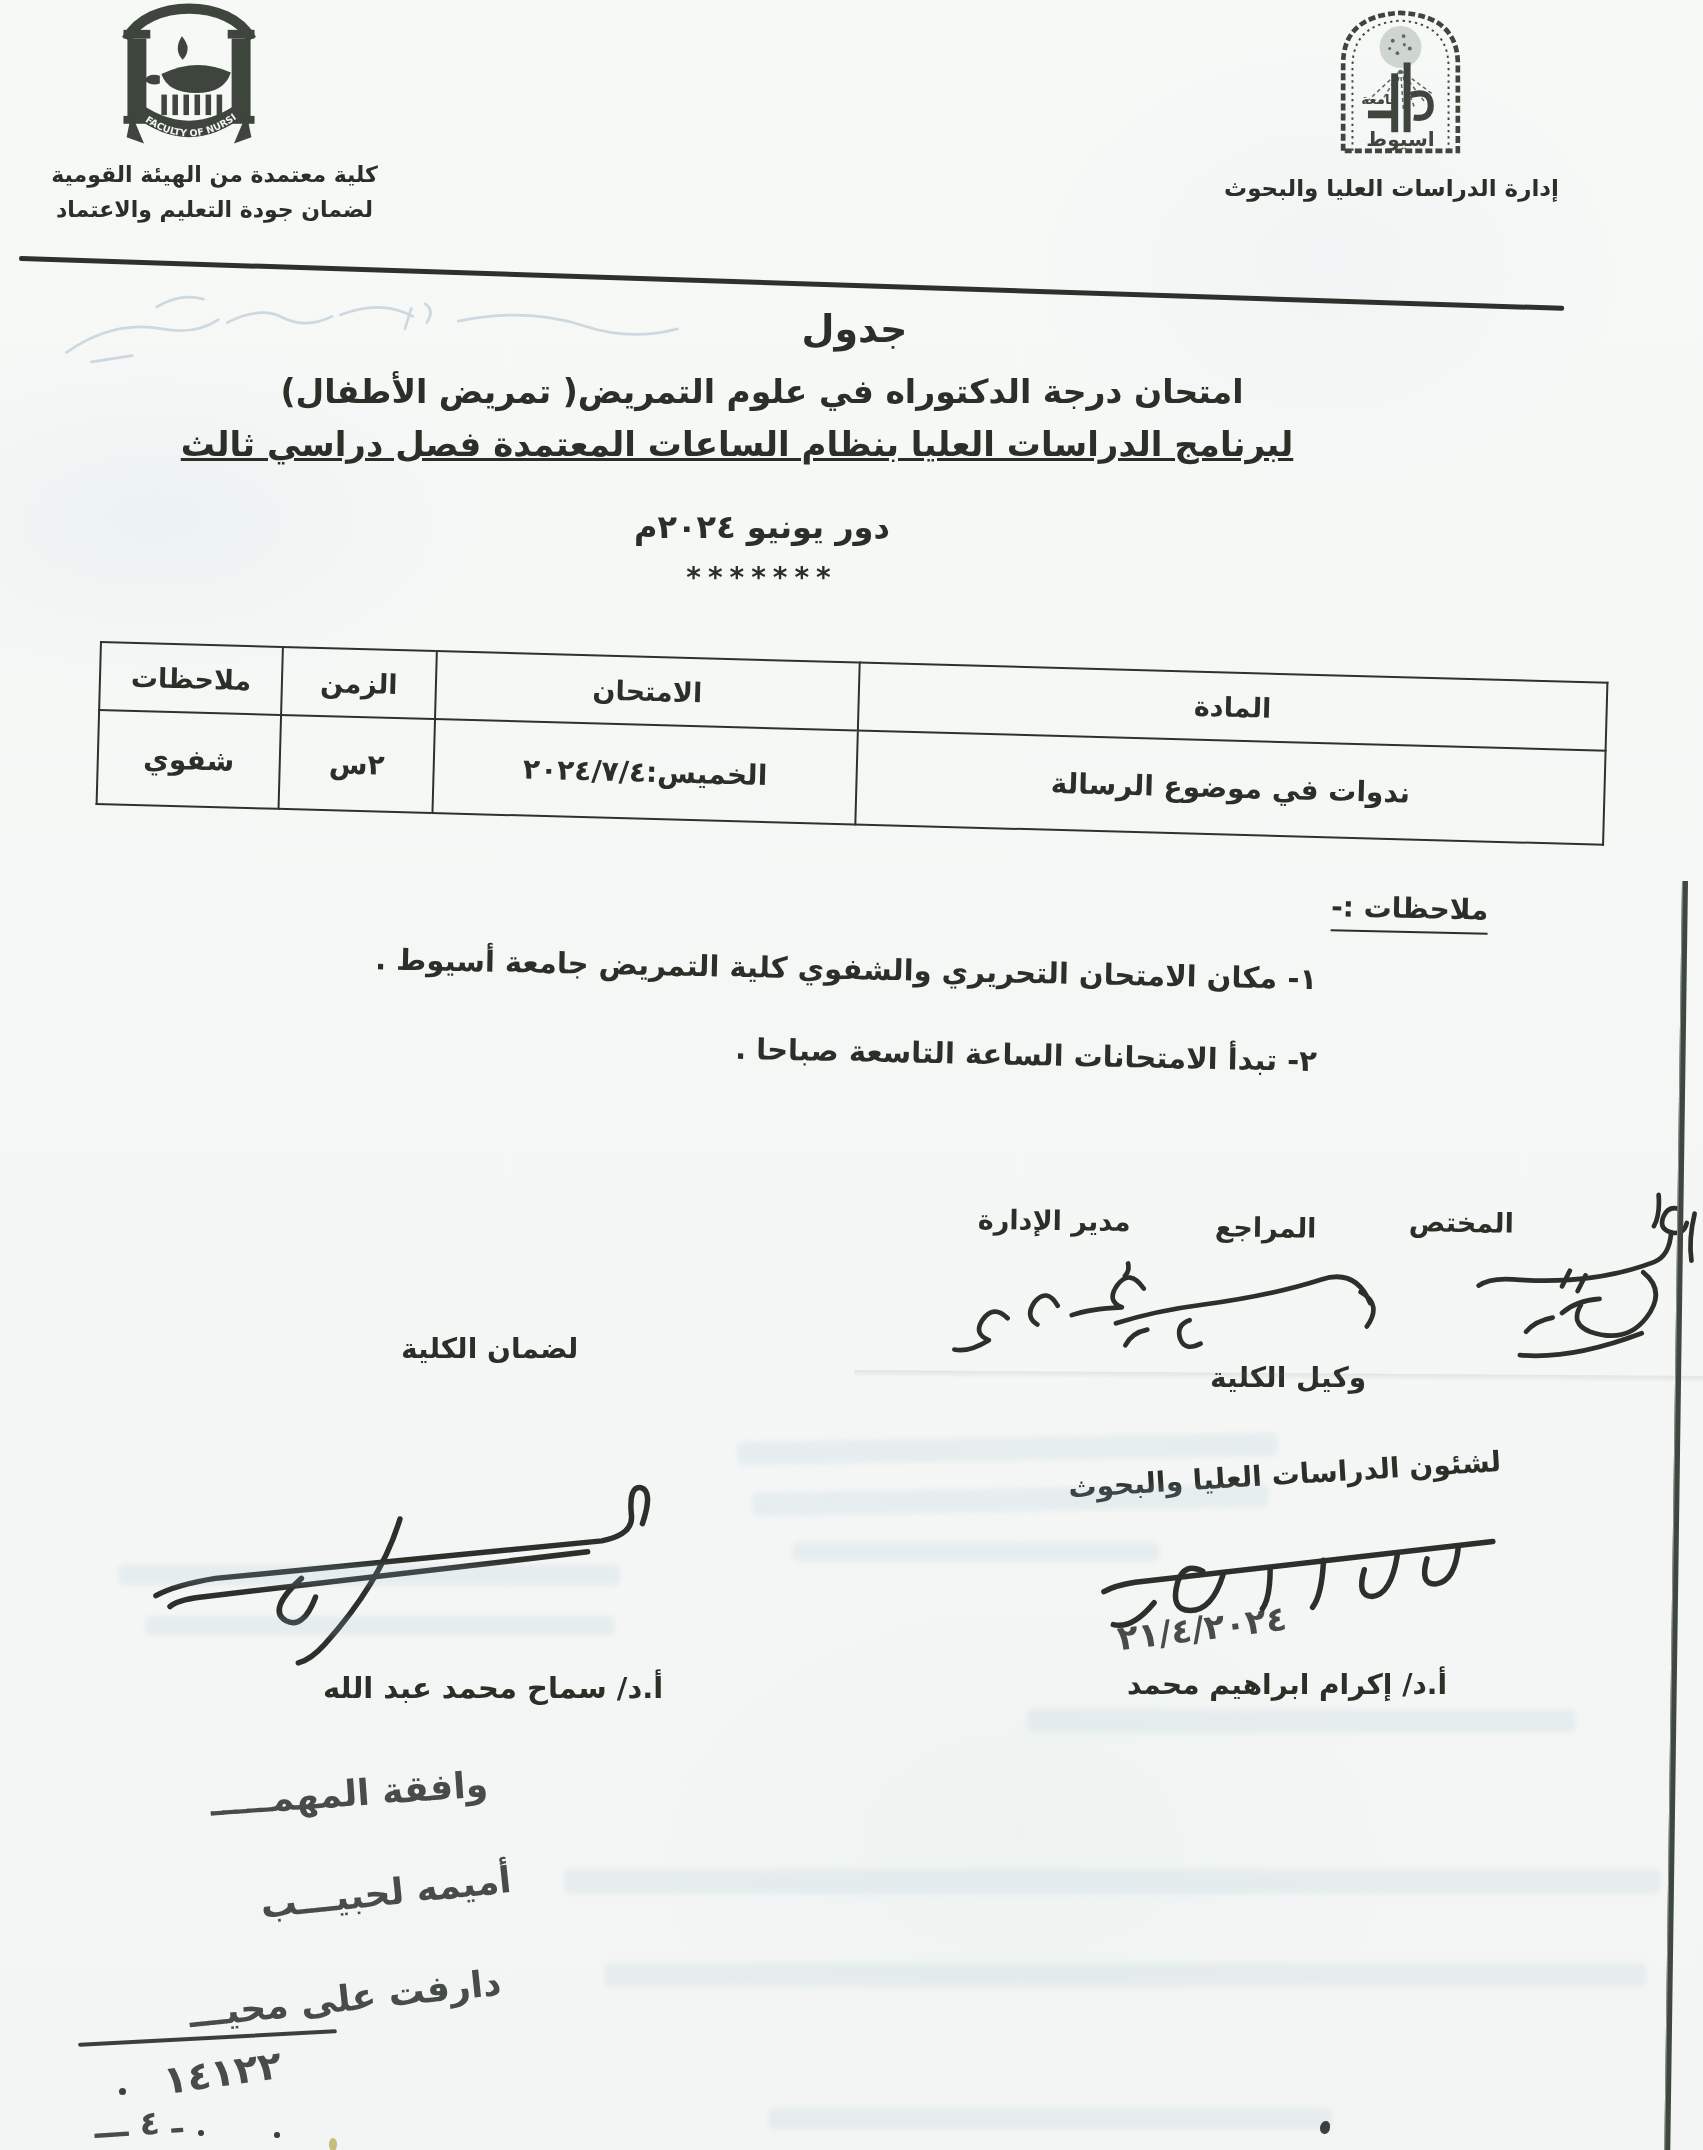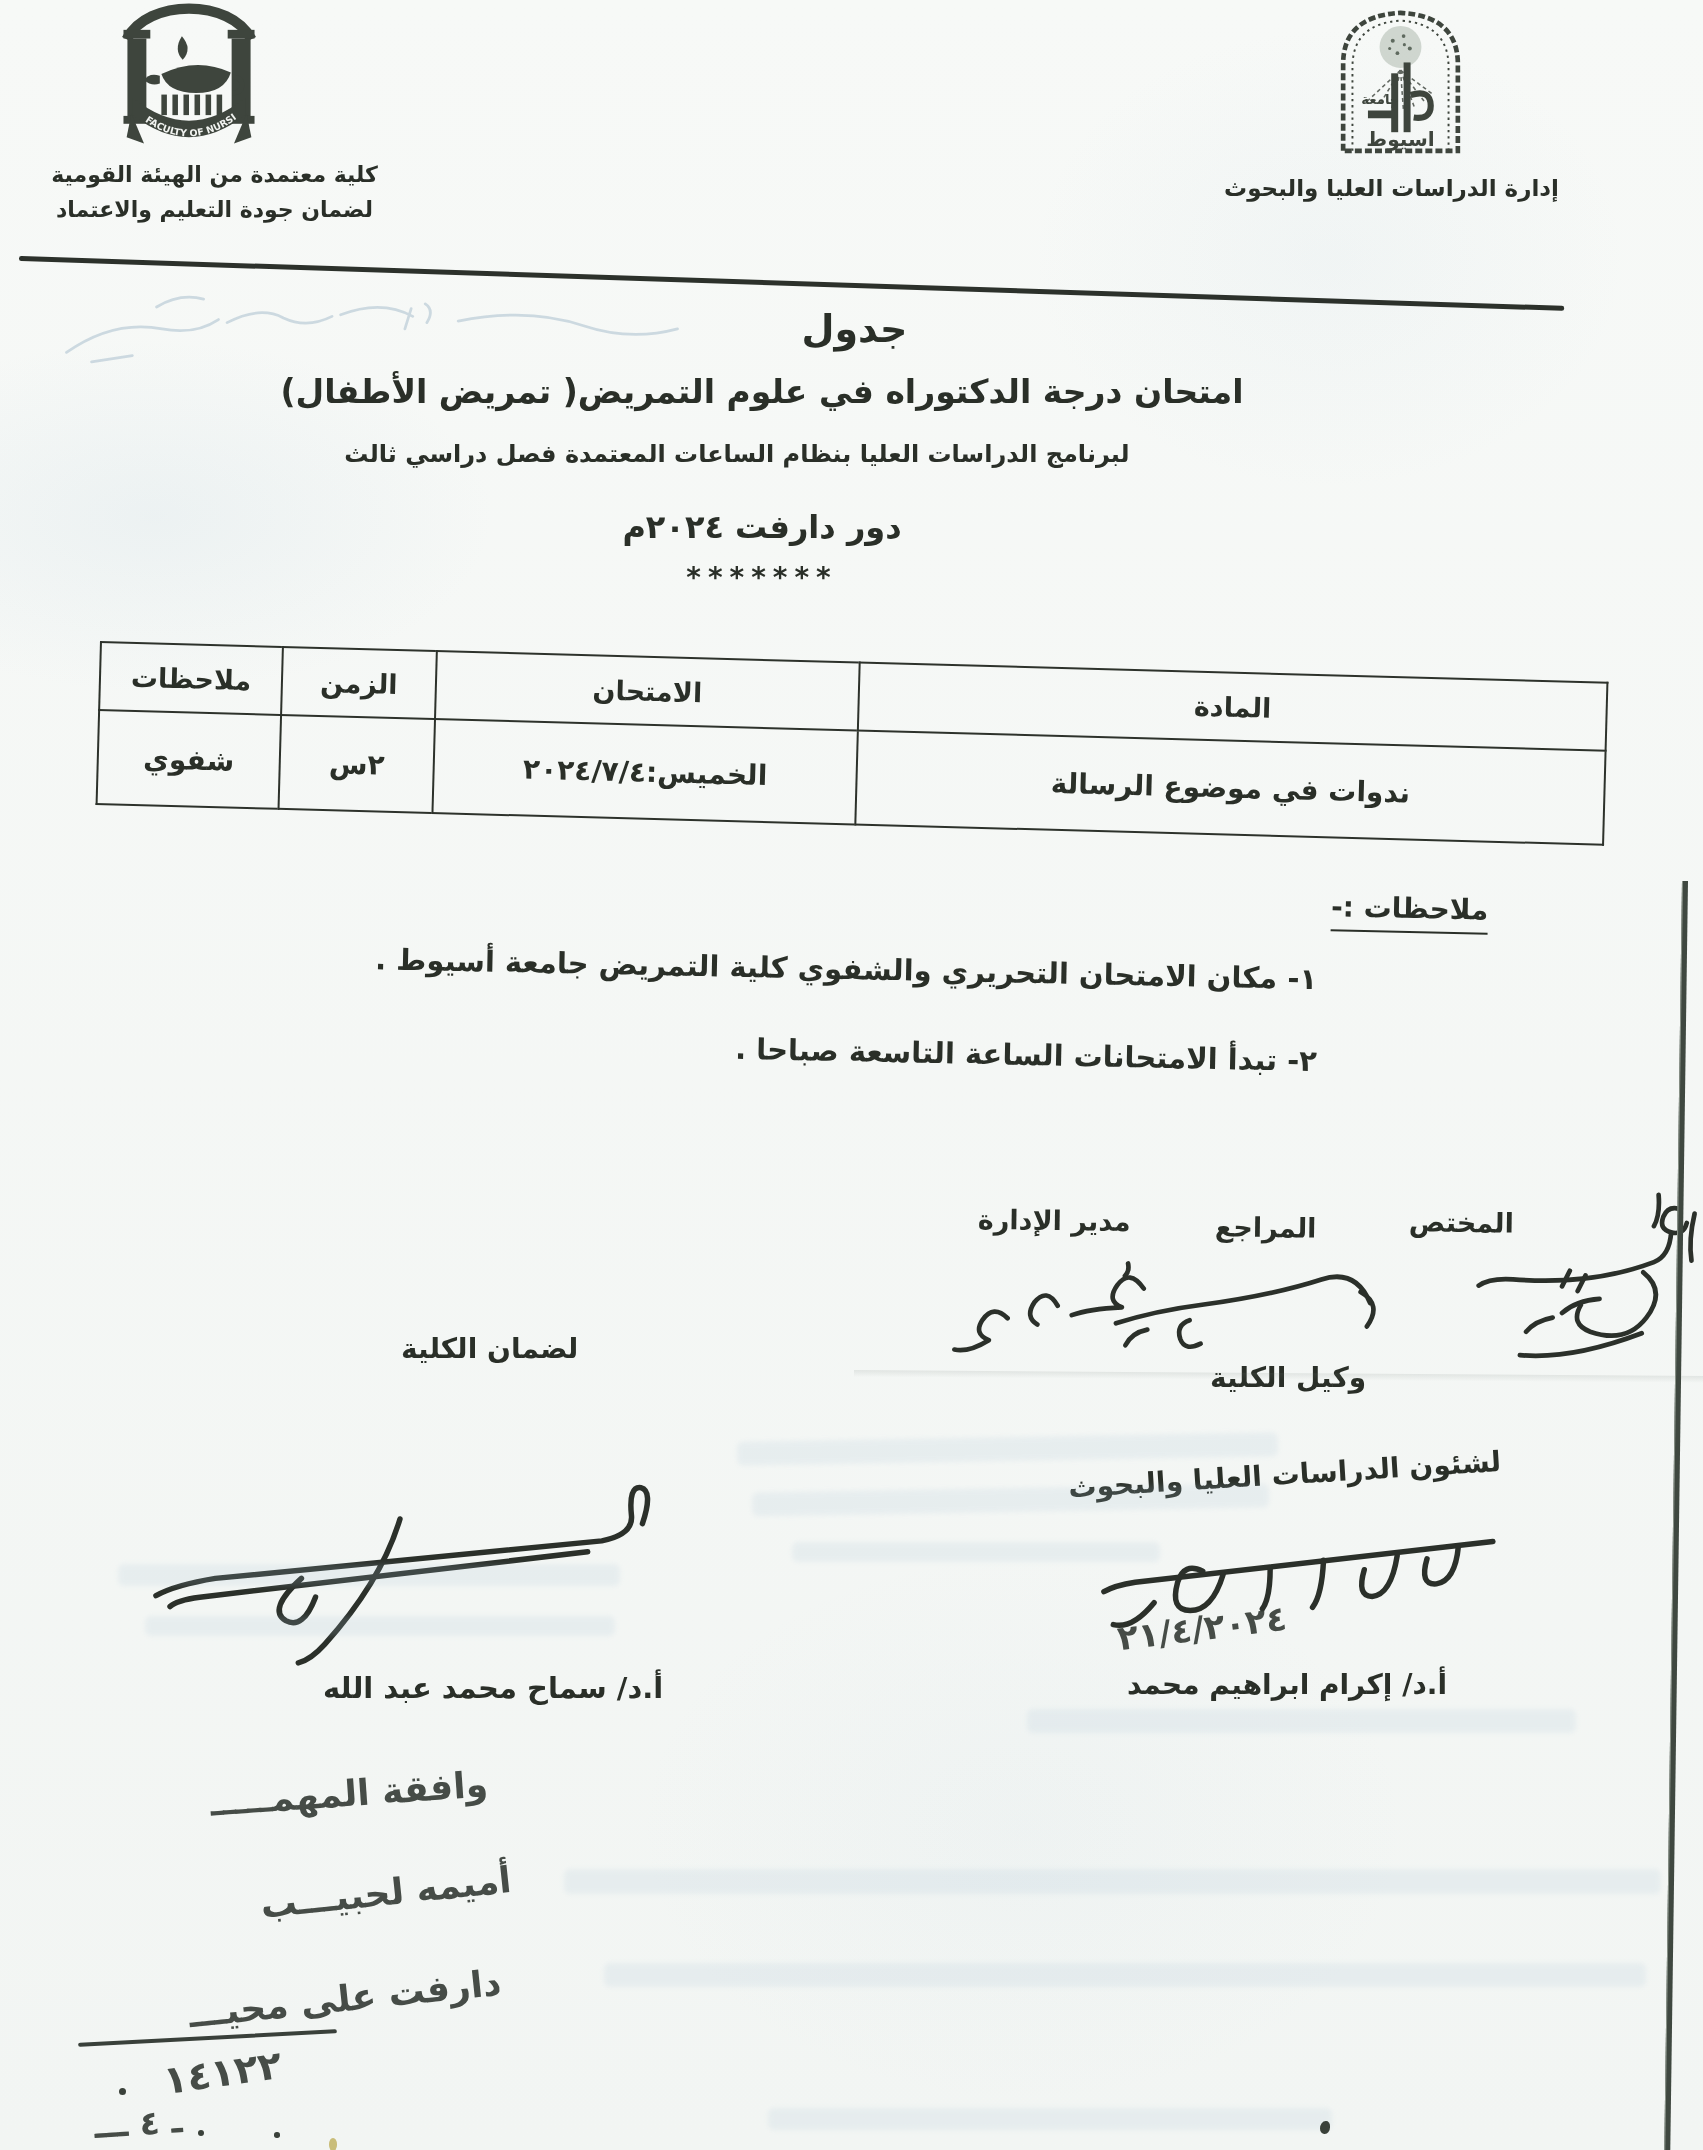--- a/index.html
+++ b/index.html
@@ -25,21 +25,21 @@
 
   
   .accredit{left:45px;top:157px;width:339px;font-size:22px;line-height:1.6;}
   .dept{left:1205px;top:175px;width:373px;font-size:23px;}
   .divider{left:19px;top:256px;width:1546px;height:4.7px;background:#2c312b;border-radius:2.4px;
            transform:rotate(1.85deg);transform-origin:left center;}
 
   
   .t-doc{left:0;top:307px;width:1709px;font-size:38px;}
   .t2{left:0;top:372px;width:1524px;font-size:33px;}
-  .t3{left:0;top:440px;width:1474px;font-size:24px;}
+  .t3{left:0;top:424px;width:1474px;font-size:34px;text-decoration:underline;}
   .t4{left:0;top:508px;width:1524px;font-size:32px;}
   .stars{left:0;top:561px;width:1524px;font-size:28px;letter-spacing:7px;}
 
   
   .table-wrap{left:100px;top:641px;transform:rotate(1.55deg);transform-origin:left top;}
   table.sched{border-collapse:collapse;table-layout:fixed;width:1506px;direction:rtl;
               border:2.4px solid #2d322b;background:transparent;}
   table.sched td,table.sched th{border:2.4px solid #2d322b;vertical-align:middle;
               font-weight:bold;color:#2a2f28;padding:0 7.8px;}
   tr.hd th{height:66px;font-size:27px;text-align:center;}
@@ -174,21 +174,21 @@
 
   <div class="abs pencil" style="left:43px;top:274px;width:705px;height:102px;">
     <svg viewBox="0 0 900 130" width="705" height="102">
       <path d="M30 100 q60 -42 122 -30 q42 8 72 -12 M235 62 q42 -22 72 -6 q30 14 62 -2 M380 52 q52 -20 92 2 M62 112 l52 -8 M145 42 q30 -18 60 -10 M470 44 l-8 26 M488 38 q12 8 2 24 M530 60 q90 -18 160 6 q60 20 120 4"></path>
     </svg>
   </div>
 
   <div class="abs ar b center t-doc">جدول</div>
   <div class="abs ar b center t2">امتحان درجة الدكتوراه في علوم التمريض( تمريض الأطفال)</div>
   <div class="abs ar b center t3">لبرنامج الدراسات العليا بنظام الساعات المعتمدة فصل دراسي ثالث</div>
-  <div class="abs ar b center t4">دور دارفت ٢٠٢٤م</div>
+  <div class="abs ar b center t4">دور يونيو ٢٠٢٤م</div>
   <div class="abs b center stars">*******</div>
 
   <div class="abs table-wrap">
     <table class="sched">
       <colgroup>
         <col style="width:748px">
           <col style="width:423px">
           <col style="width:154px">
           <col style="width:182px">
       </colgroup>

